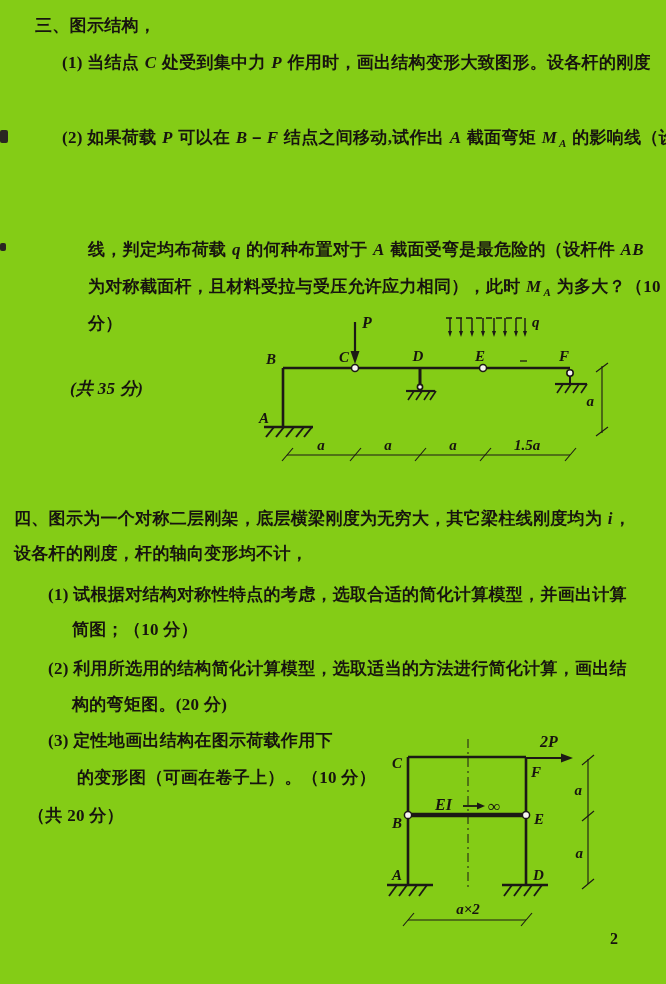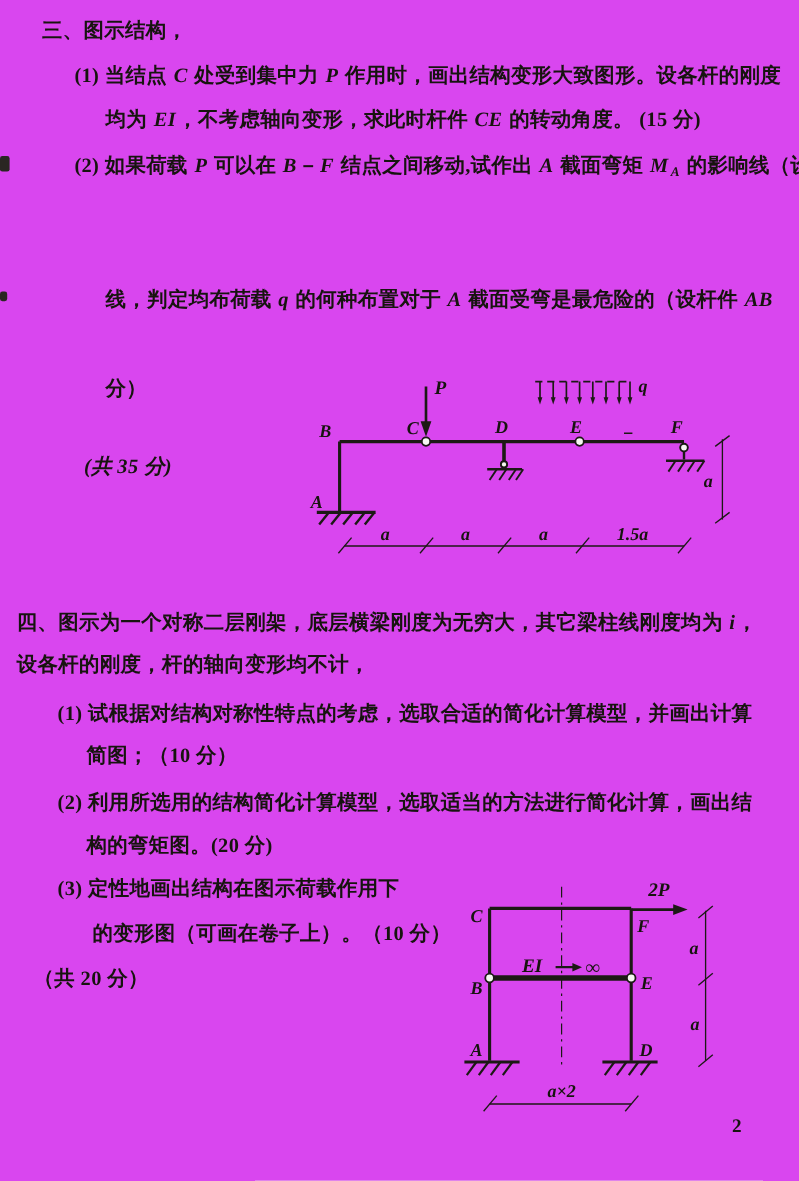--- a/index.html
+++ b/index.html
@@ -1,18 +1,18 @@
 <!DOCTYPE html>
 <html><head>
 <meta charset="utf-8">
 <style>
   html,body{margin:0;padding:0;background:#e8e8e6;}
   .page{
     position:relative;width:666px;height:984px;margin:0 auto;
-    background:#d946ef;overflow:hidden;
+    background:#84cc16;overflow:hidden;
     font-family:"Liberation Serif","DejaVu Serif",serif;
     color:#17140f;
   }
   .tline{
     position:absolute;font-size:17px;line-height:22px;font-weight:600;
     white-space:nowrap;letter-spacing:0.3px;
   }
   .tline i{font-style:italic;padding:0 1px;}
   .tline sub{font-size:11px;line-height:0;}
   .pageno{position:absolute;font-size:16px;font-weight:600;}
@@ -30,23 +30,23 @@
 </head>
 <body>
 
 <div class="page">
 
   <div class="speck" style="left:0;top:130px;width:8px;height:13px;"></div>
   <div class="speck" style="left:0;top:243px;width:6px;height:8px;"></div>
 
   <div class="tline" style="left:35px;top:15px;">三、图示结构，</div>
   <div class="tline" style="left:62px;top:52px;">(1) 当结点 <i>C</i> 处受到集中力 <i>P</i> 作用时，画出结构变形大致图形。设各杆的刚度</div>
-  <div class="tline" style="left:88px;top:89px;">均为 <i>EI</i>，不考虑轴向变形，求此时杆件 <i>CE</i> 的转动角度。 (15 分)</div>
   <div class="tline" style="left:62px;top:127px;">(2) 如果荷载 <i>P</i> 可以在 <i>B</i>－<i>F</i> 结点之间移动,试作出 <i>A</i> 截面弯矩 <i>M</i><sub><i>A</i></sub> 的影响线（设</div>
   <div class="tline" style="left:88px;top:239px;">线，判定均布荷载 <i>q</i> 的何种布置对于 <i>A</i> 截面受弯是最危险的（设杆件 <i>AB</i></div>
+  <div class="tline" style="left:88px;top:276px;">为对称截面杆，且材料受拉与受压允许应力相同），此时 <i>M</i><sub><i>A</i></sub> 为多大？（10</div>
   <div class="tline" style="left:88px;top:313px;">分）</div>
   <div class="tline" style="left:70px;top:378px;font-style:italic;">(共 35 分)</div>
 
   <div class="dwrap" style="left:250px;top:303px;width:390px;height:172px;">
     <svg width="390" height="172" viewBox="0 0 390 172">
 
       <g>
         <line x1="105" y1="19" x2="105" y2="51" stroke-width="2.2"></line>
         <polygon points="100.5,48 109.5,48 105,61"></polygon>
       </g>

